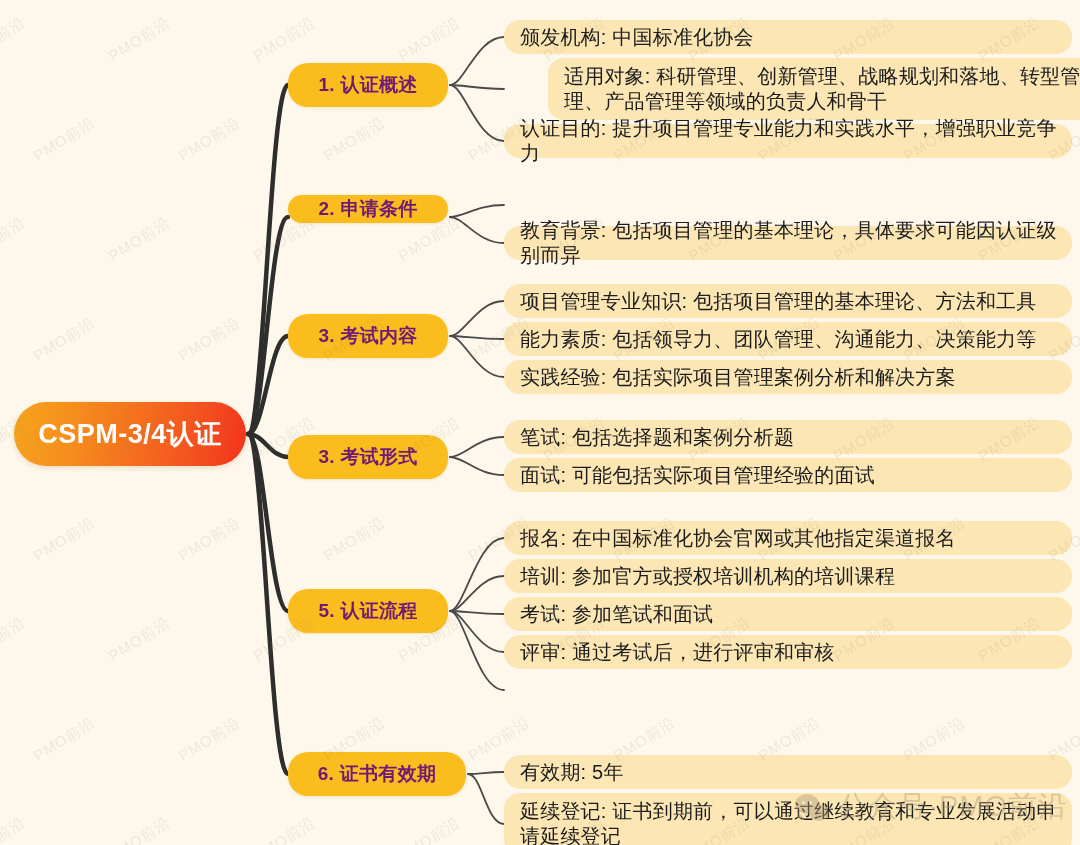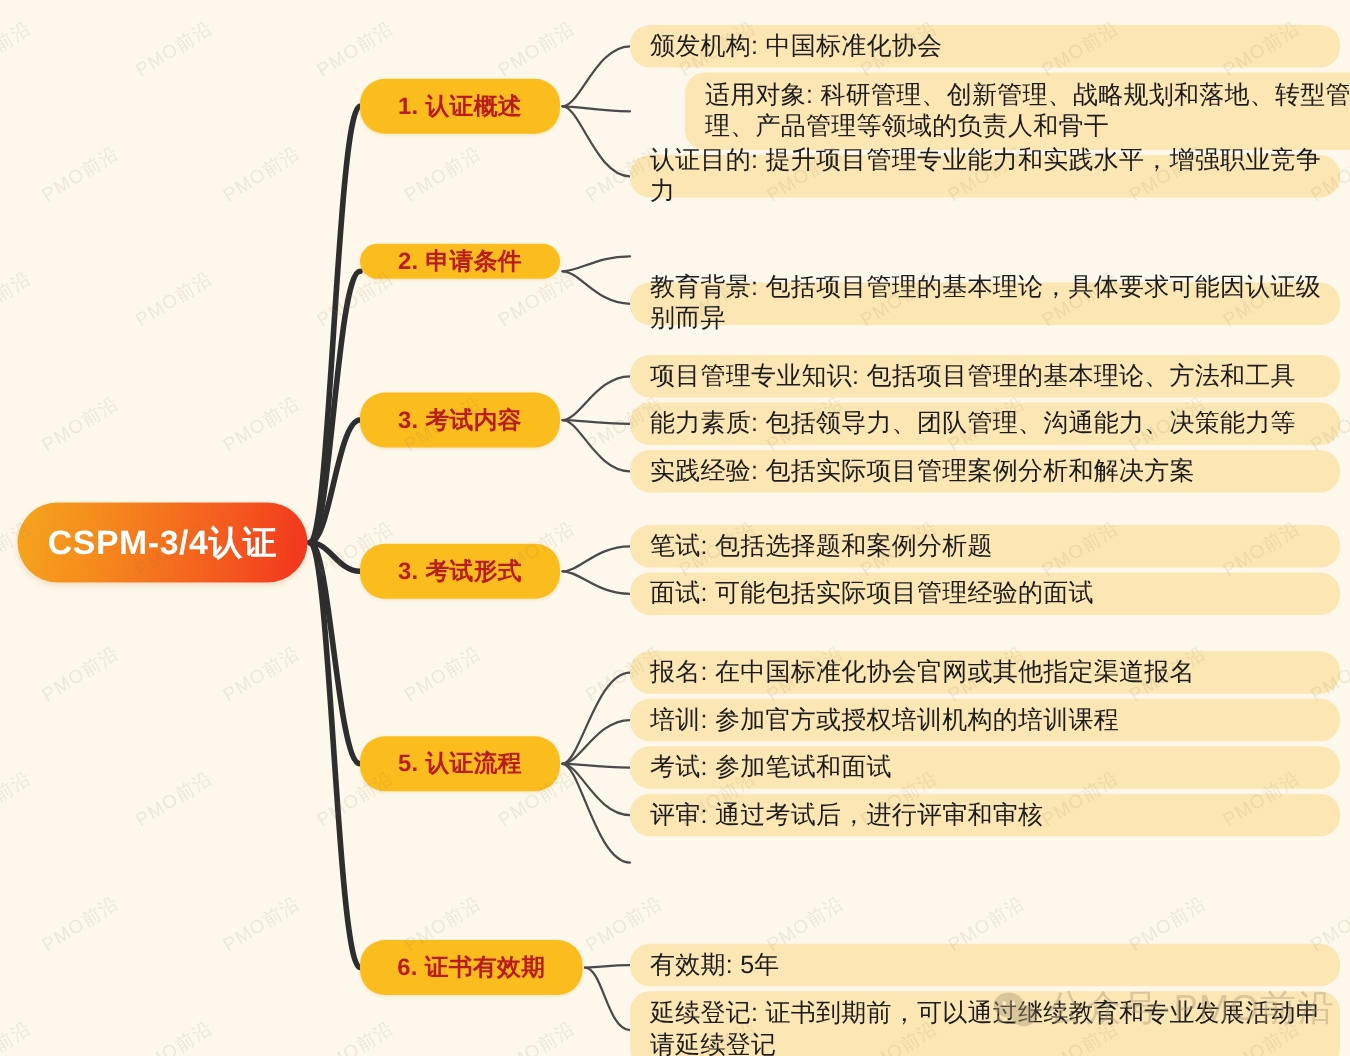--- a/index.html
+++ b/index.html
@@ -74,21 +74,21 @@
   .branch-node {
     position: absolute;
     background: #fbbc1e;
     border-radius: 20px;
     display: flex;
     align-items: center;
     justify-content: center;
     box-shadow: 0 1px 3px rgba(180, 130, 20, 0.16);
   }
   .branch-label {
-    color: #b91c1c;
+    color: #701a75;
     font-size: 19px;
     font-weight: bold;
     white-space: nowrap;
     letter-spacing: 0.3px;
   }
 
   .leaf-node {
     position: absolute;
     background: #fce6b4;
     border-radius: 16px;

